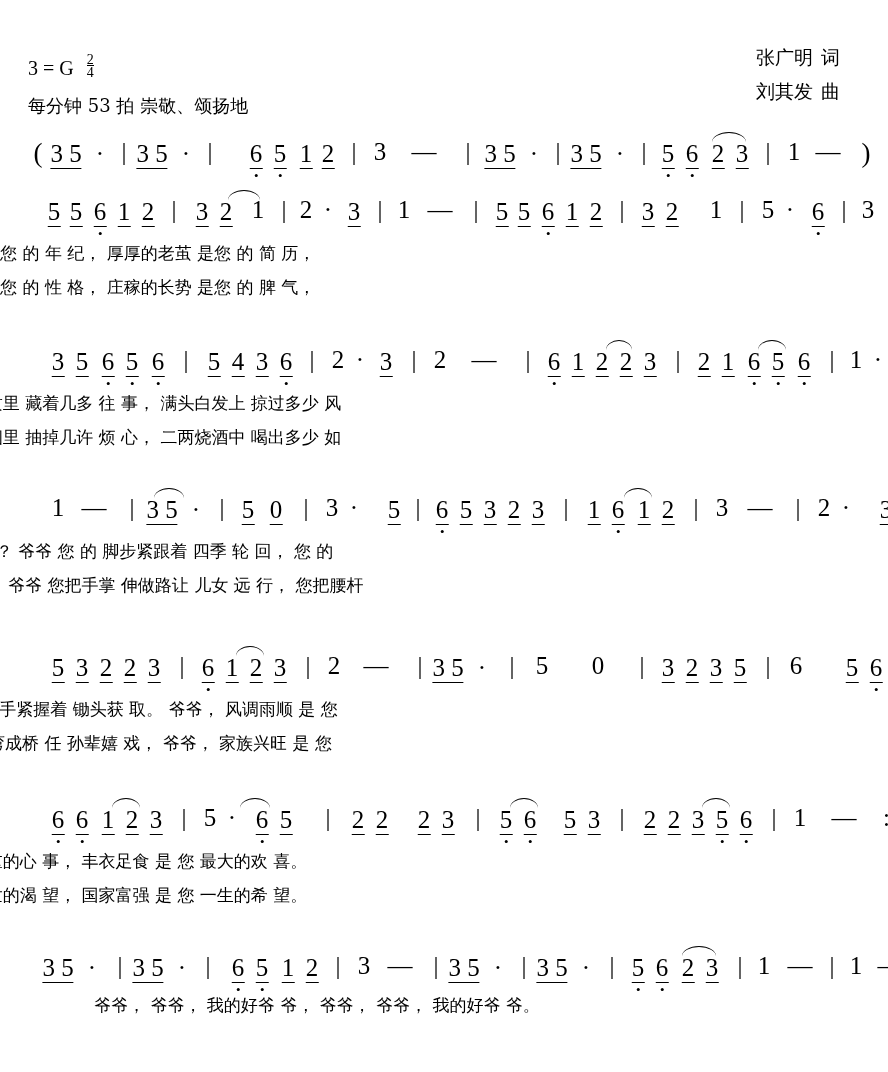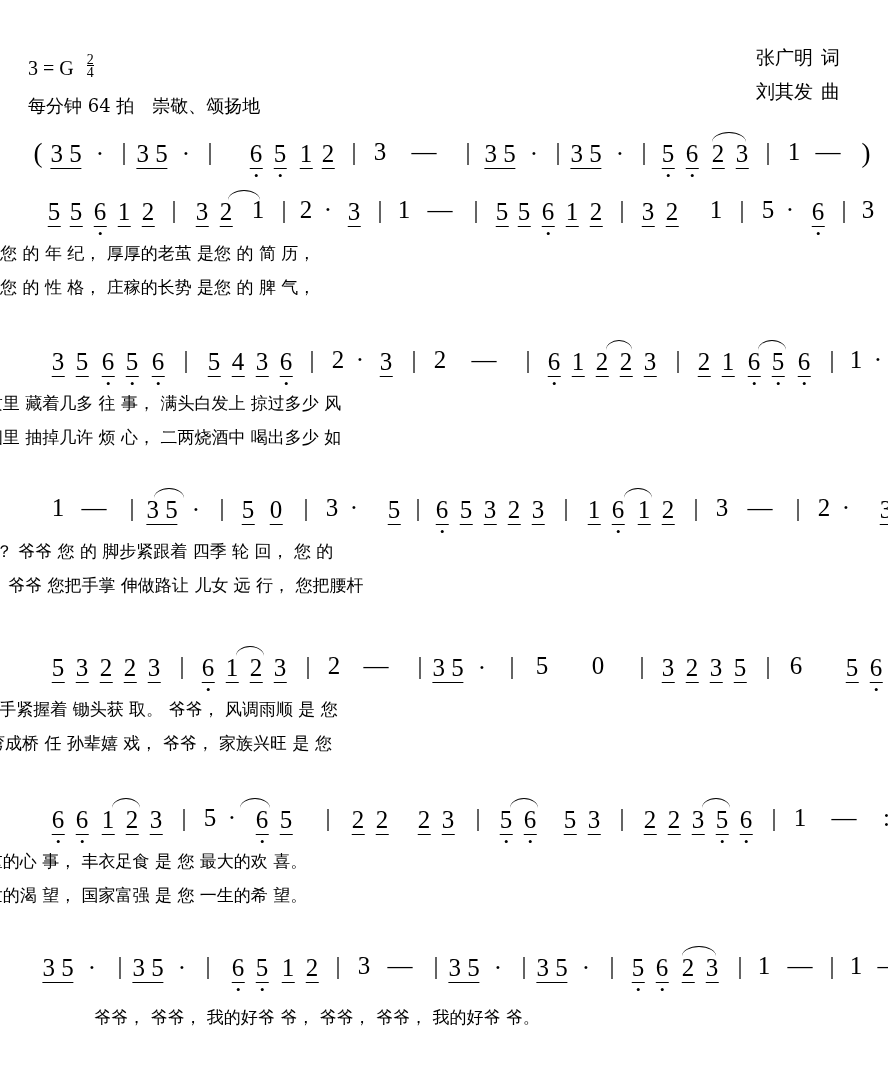--- a/index.html
+++ b/index.html
@@ -63,21 +63,21 @@
   .keysig .meter .den { display: block; border-top: 1.5px solid #000; padding-top: 1px; }
 
   .tempo {
     position: absolute;
     top: 94px;
     left: 28px;
     font-size: 18px;
     white-space: nowrap;
     font-family: "DejaVu Serif", "Liberation Serif", serif;
   }
-  .tempo .mood { margin-left: 18px; }
+  .tempo .mood { margin-left: 6px; }
 
   
   .system {
     position: absolute;
     left: 0;
     width: 888px;
   }
   .music-line {
     position: relative;
     height: 46px;
@@ -148,21 +148,21 @@
 
   <div class="keysig">
     <span>3 = G</span>
     <span class="meter">
       <span class="num">2</span>
       <span class="den">4</span>
     </span>
   </div>
 
   <div class="tempo">
-    <span>每分钟 64 拍</span><span class="mood">崇敬、颂扬地</span>
+    <span>每分钟 53 拍</span><span class="mood">崇敬、颂扬地</span>
   </div>
 
   <div class="system" style="top:134px">
     <div class="music-line">
       <span class="tok" style="left:10px;top:4px;font-size:27px">(</span>
       <span class="tok" style="left:38px;top:6px"><span class="under1">3&nbsp;5</span></span>
       <span class="tok" style="left:72px;top:6px">·</span>
       <span class="tok" style="left:96px;top:4px">|</span>
       <span class="tok" style="left:124px;top:6px"><span class="under1">3&nbsp;5</span></span>
       <span class="tok" style="left:158px;top:6px">·</span>
@@ -443,19 +443,19 @@
       <span class="tok" style="left:684px;top:6px"><span class="under1">3</span></span>
       <span class="tie" style="left:654px;top:-2px;width:34px"></span>
       <span class="tok" style="left:712px;top:4px">|</span>
       <span class="tok" style="left:736px;top:4px">1</span>
       <span class="tok" style="left:772px;top:4px">—</span>
       <span class="tok" style="left:804px;top:4px">|</span>
       <span class="tok" style="left:828px;top:4px">1</span>
       <span class="tok" style="left:862px;top:4px">—</span>
 
     </div>
-    <div class="lyric-line" style="top:12px">
+    <div class="lyric-line" style="top:0">
       <span class="lyr" style="left:66px;transform:none">爷爷， 爷爷， 我的好爷 爷， 爷爷， 爷爷， 我的好爷 爷。</span>
     </div>
   </div>
 
 
 </div>
 
 </body></html>

